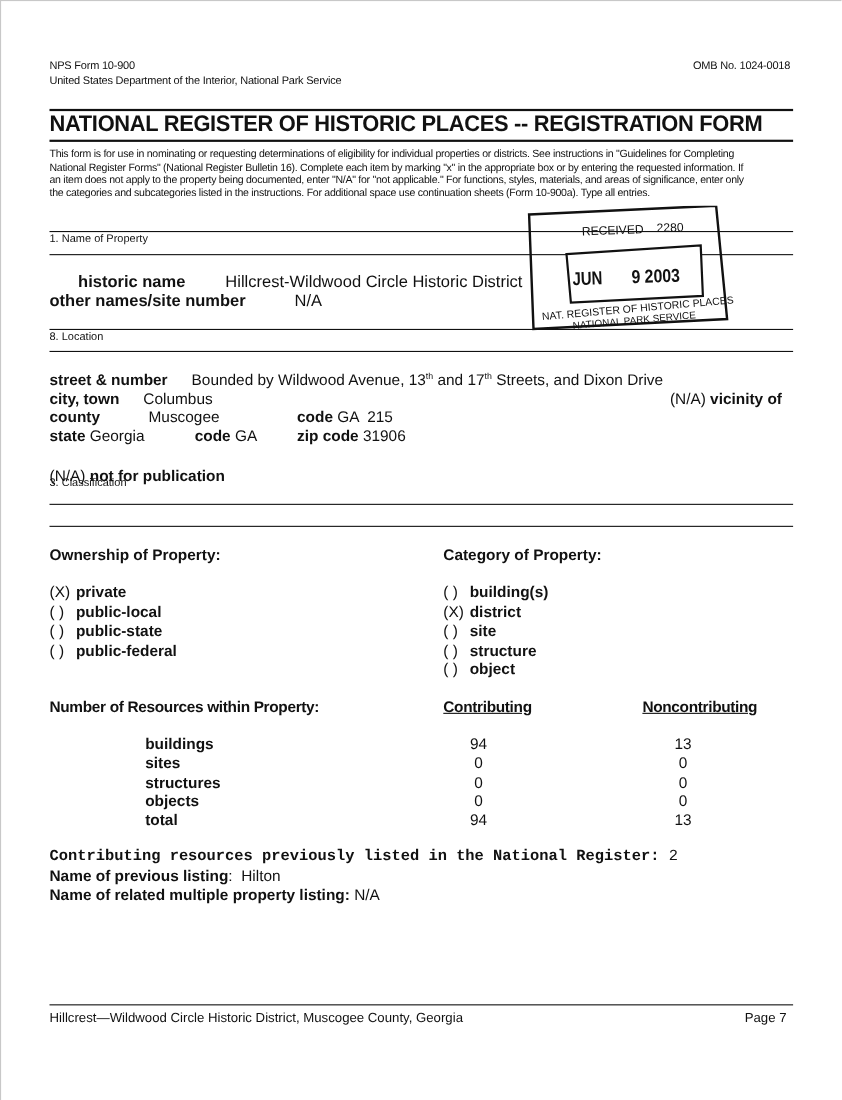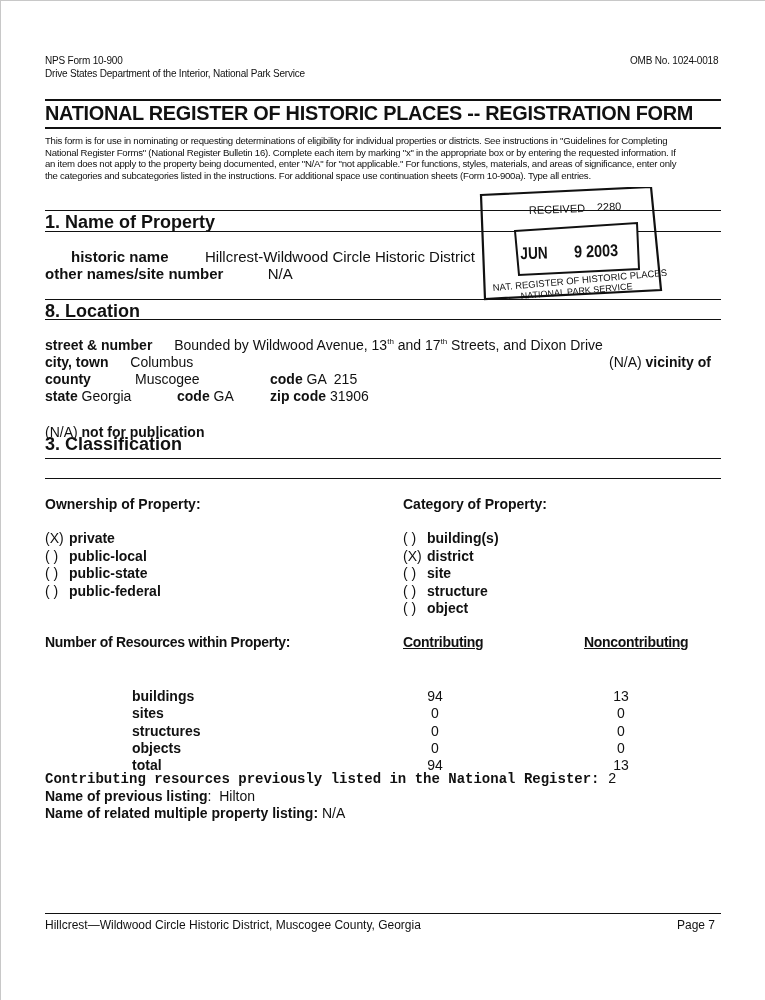--- a/index.html
+++ b/index.html
@@ -7,38 +7,38 @@
     width: 765px; height: 1000px; position: relative; overflow: hidden;
     font-family: "Liberation Sans", sans-serif; color: #111;
     border-top: 1px solid #c8c8c8; border-left: 1px solid #c8c8c8;
     box-sizing: border-box;
   }
   .abs { position: absolute; white-space: nowrap; }
   .small { font-size: 10px; letter-spacing: -0.2px; }
   .b { font-weight: bold; }
   .rule { position: absolute; left: 44px; width: 676px; height: 0; border-top: 2px solid #111; }
   .rule.thin { border-top-width: 1.5px; }
-  .hdr { position: absolute; left: 44px; font-size: 18px; font-weight: bold; }
+  .hdr { position: absolute; left: 44px; font-size: 10px; font-weight: normal; }
   .t14 { font-size: 14px; }
   .t15 { font-size: 15px; }
   .lbl { font-weight: bold; }
   .intro { position: absolute; left: 44px; top: 134px; width: 640px; font-size: 9.6px; line-height: 11.6px; letter-spacing: -0.25px; white-space: normal; }
   .cbrow { font-size: 14px; font-weight: bold; line-height: 17.5px; }
   .cbrow .mark { font-weight: normal; display: inline-block; width: 24px; }
-  .tbl-cell { position: absolute; font-size: 14px; margin-top: 20px; }
+  .tbl-cell { position: absolute; font-size: 14px; }
   .uline { text-decoration: underline; }
   .stamp { position: absolute; left: 478px; top: 186px; width: 190px; height: 115px; }
   .stamp svg { width: 100%; height: 100%; }
   .stamp-text { font-family: "Liberation Sans", sans-serif; }
 </style>
 </head>
 <body>
 
 <div class="abs small" style="left:44px; top:54px;">NPS Form 10-900</div>
-<div class="abs small" style="left:44px; top:67px;">Drive States Department of the Interior, National Park Service</div>
+<div class="abs small" style="left:44px; top:67px;">United States Department of the Interior, National Park Service</div>
 <div class="abs small" style="left:629px; top:54px;">OMB No. 1024-0018</div>
 
 <div class="rule" style="top:98px;"></div>
 <div class="abs b" style="left:44px; top:100px; font-size:20.5px; letter-spacing:-0.3px; transform:scaleX(0.97); transform-origin:left;">NATIONAL REGISTER OF HISTORIC PLACES -- REGISTRATION FORM</div>
 <div class="rule" style="top:126px;"></div>
 
 <div class="intro">This form is for use in nominating or requesting determinations of eligibility for individual properties or districts.  See instructions in "Guidelines for Completing National Register Forms" (National Register Bulletin 16).  Complete each item by marking "x" in the appropriate box or by entering the requested information.  If an item does not apply to the property being documented, enter "N/A" for "not applicable."  For functions, styles, materials, and areas of significance, enter only the categories and subcategories listed in the instructions.  For additional space use continuation sheets (Form 10-900a).  Type all entries.</div>
 
 <div class="rule thin" style="top:209px;"></div>
 <div class="hdr" style="top:211px;">1. Name of Property</div>

